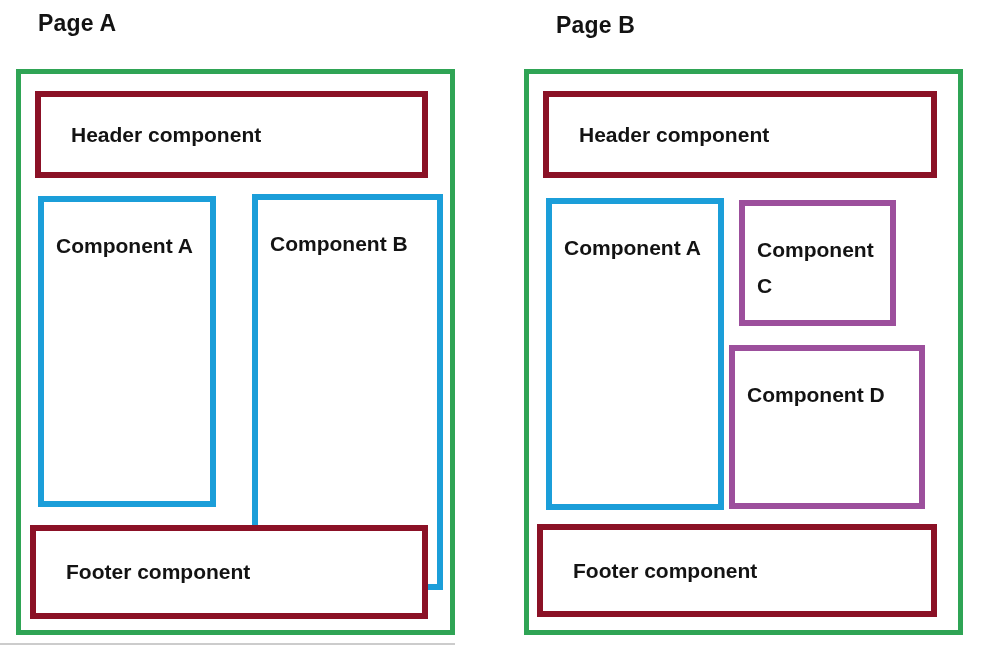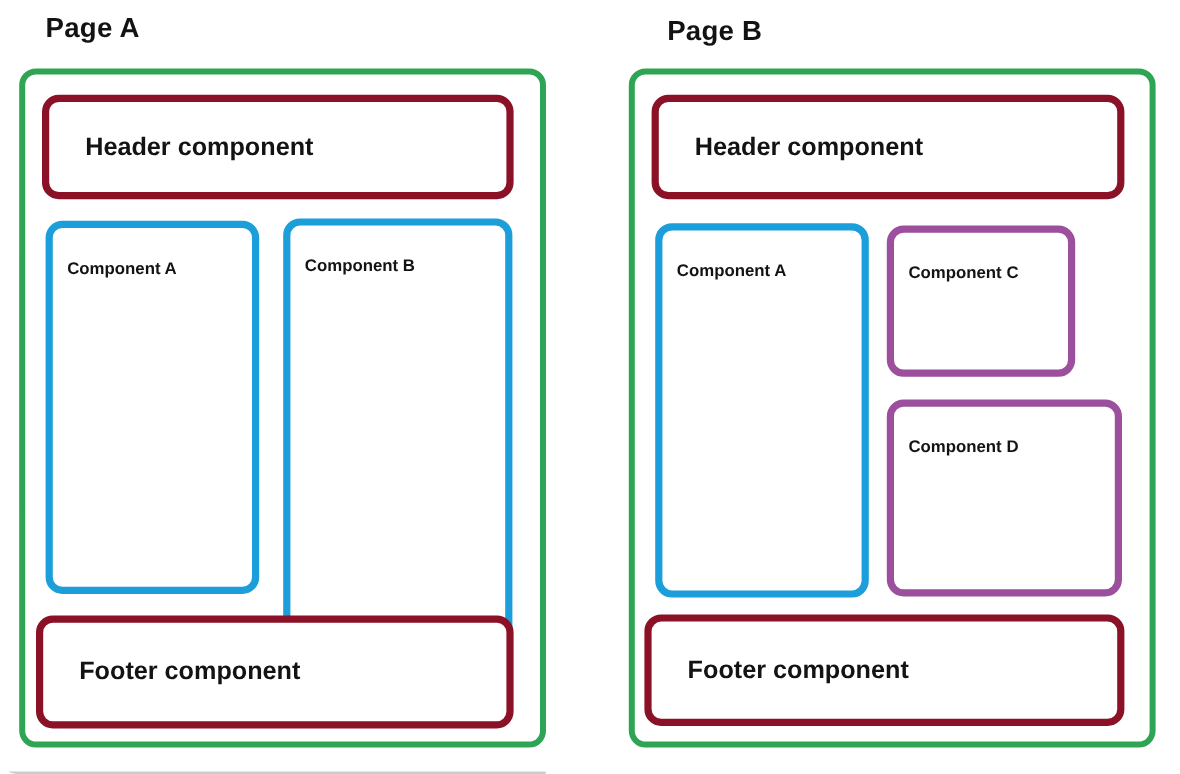--- a/index.html
+++ b/index.html
@@ -3,50 +3,50 @@
 <meta charset="utf-8">
 <style>
   :root {
     --page-outline: #2fa455;
     --header-footer: #8b1126;
     --component-blue: #1b9ed9;
     --component-purple: #9c4f9c;
     --text: #131313;
     --canvas-bg: #ffffff;
   }
-  * { margin: 0; padding: 0; border-radius: 14px; }
+  * { margin: 0; padding: 0; }
   html, body { background: var(--canvas-bg); }
   .canvas {
     position: relative;
     width: 983px;
     height: 645px;
     background: var(--canvas-bg);
     font-family: "Liberation Sans", sans-serif;
     color: var(--text);
     overflow: hidden;
   }
   .page-title {
     position: absolute;
     font-size: 23px;
     font-weight: 700;
     letter-spacing: 0.2px;
   }
   .box { position: absolute; box-sizing: border-box; background: #fff; }
-  .page-outline { border: 5px solid var(--page-outline); }
+  .page-outline { border: 5px solid var(--page-outline); margin-top: 12px; }
   .hf-box {
     border: 6px solid var(--header-footer);
     display: flex;
     align-items: center;
     padding-left: 30px;
     font-size: 21px;
     font-weight: 700;
   }
   .comp-box {
-    padding: 15px 12px;
-    font-size: 14px;
+    padding: 26px 12px;
+    font-size: 21px;
     font-weight: 700;
     line-height: 36px;
   }
   .comp-blue   { border: 6px solid var(--component-blue); }
   .comp-purple { border: 6px solid var(--component-purple); }
   .bottom-edge-line {
     position: absolute;
     left: 0; top: 643px;
     width: 455px; height: 2px;
     background: #cccccc;
@@ -62,21 +62,21 @@
   <div class="box page-outline" style="left:16px; top:57px; width:439px; height:566px;">
 
     <div class="box hf-box" style="left:14px; top:17px; width:393px; height:87px;">
       <span>Header component</span>
     </div>
 
     <div class="box comp-box comp-blue" style="left:17px; top:122px; width:178px; height:311px;">
       <span>Component A</span>
     </div>
 
-    <div class="box comp-box comp-blue" style="left:215px; top:120px; width:191px; height:396px;">
+    <div class="box comp-box comp-blue" style="left:231px; top:120px; width:191px; height:396px;">
       <span>Component B</span>
     </div>
 
     <div class="box hf-box" style="left:9px; top:451px; width:398px; height:94px;">
       <span>Footer component</span>
     </div>
   </div>
 
   <div class="page-title" style="left:556px; top:12px;">Page B</div>
 
@@ -87,21 +87,21 @@
     </div>
 
     <div class="box comp-box comp-blue" style="left:17px; top:124px; width:178px; height:312px;">
       <span>Component A</span>
     </div>
 
     <div class="box comp-box comp-purple" style="left:210px; top:126px; width:157px; height:126px;">
       <span>Component C</span>
     </div>
 
-    <div class="box comp-box comp-purple" style="left:210px; top:271px; width:196px; height:164px;">
+    <div class="box comp-box comp-purple" style="left:200px; top:271px; width:196px; height:164px;">
       <span>Component D</span>
     </div>
 
     <div class="box hf-box" style="left:8px; top:450px; width:400px; height:93px;">
       <span>Footer component</span>
     </div>
   </div>
 
   <div class="bottom-edge-line"></div>
 </div>

